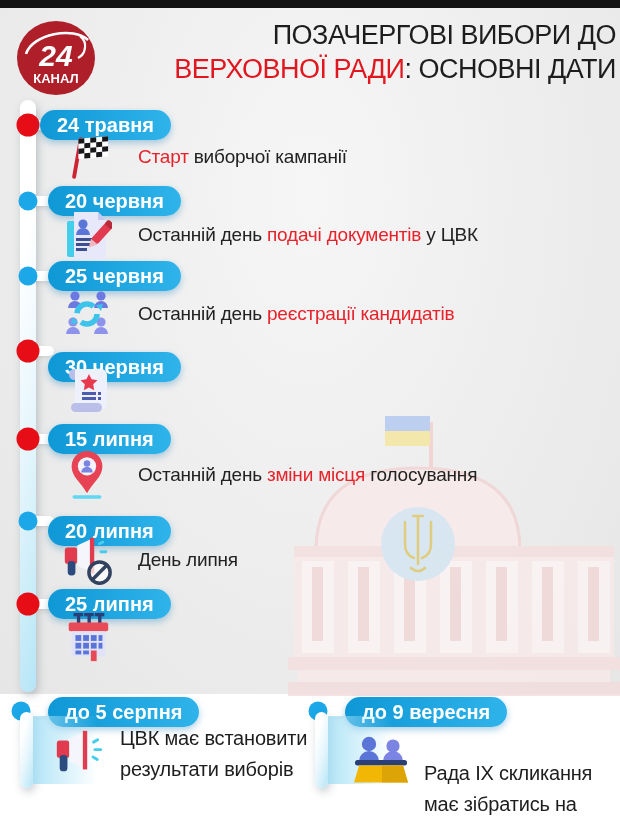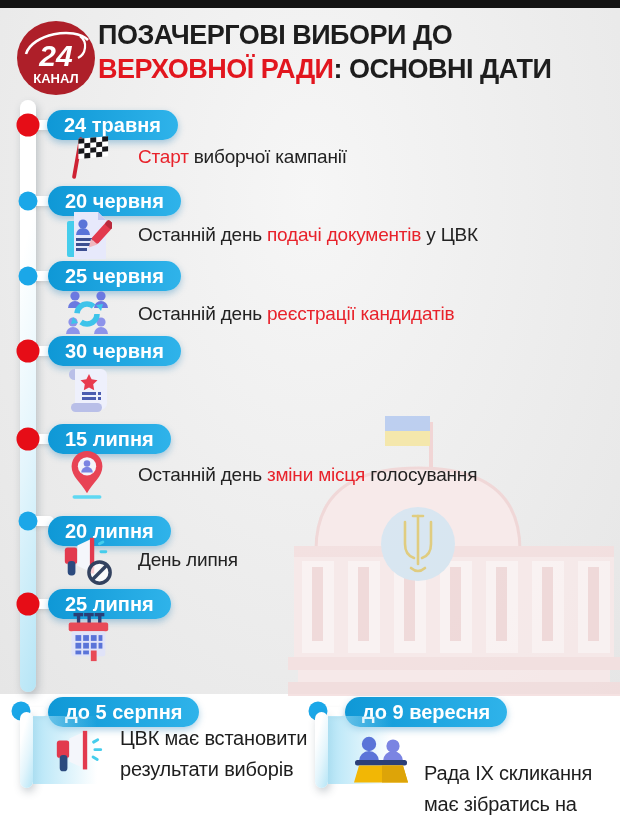--- a/index.html
+++ b/index.html
@@ -4,22 +4,22 @@
 <style>
   html,body{margin:0;padding:0;}
   body{width:620px;height:826px;overflow:hidden;
        font-family:"Liberation Sans","DejaVu Sans",sans-serif;}
   #canvas{position:relative;width:620px;height:694px;
        background:radial-gradient(ellipse at 50% 28%, #f6f6f6 0%, #ededed 55%, #e6e6e6 100%);}
   #topbar{position:absolute;left:0;top:0;width:620px;height:8px;background:#131313;}
 
   
   #logo{position:absolute;left:16px;top:20px;width:80px;height:76px;}
-  #title{position:absolute;left:98px;top:18px;width:518px;text-align:left;
-         font-weight:bold;color:#1d1d1d;font-size:27px;line-height:34px;letter-spacing:-.5px;}
+  #title{position:absolute;left:98px;top:18px;width:518px;text-align:right;
+         font-weight:normal;color:#1d1d1d;font-size:27px;line-height:34px;letter-spacing:-.5px;}
   .t-red{color:#e2161e;}
 
   
   .vbar{position:absolute;border-radius:9px;
         background:linear-gradient(105deg,#ffffff 25%,#e3f5fc 60%,#b5e5f6 100%);
         box-shadow:2px 4px 9px rgba(60,80,95,.28);}
   #mainbar{left:20px;top:100px;width:16px;height:592px;}
   .wedge{position:absolute;background:linear-gradient(to right,rgba(160,222,245,.8),rgba(160,222,245,0));}
 
   .dot{position:absolute;border-radius:50%;transform:translate(-50%,-50%);}
@@ -113,33 +113,33 @@
 
   <div id="title">
     <span>ПОЗАЧЕРГОВІ ВИБОРИ ДО</span><br>
     <span class="t-red">ВЕРХОВНОЇ РАДИ</span><span>: ОСНОВНІ ДАТИ</span>
   </div>
 
   <div id="mainbar" class="vbar"></div>
 
   <div class="connector" style="left:28px;top:120px;width:26px"></div>
   <div class="dot dot-red" style="left:28px;top:125px"></div>
-  <div class="badge" style="left:47px;top:110px">24 травня</div>
+  <div class="badge" style="left:40px;top:110px">24 травня</div>
 
   <div class="connector" style="left:28px;top:196px;width:26px"></div>
   <div class="dot dot-blue" style="left:28px;top:201px"></div>
   <div class="badge" style="left:48px;top:186px">20 червня</div>
 
   <div class="connector" style="left:28px;top:271px;width:26px"></div>
   <div class="dot dot-blue" style="left:28px;top:276px"></div>
   <div class="badge" style="left:48px;top:261px">25 червня</div>
 
   <div class="connector" style="left:28px;top:346px;width:26px"></div>
   <div class="dot dot-red" style="left:28px;top:351px"></div>
-  <div class="badge" style="left:48px;top:336px">30 червня</div>
+  <div class="badge" style="left:48px;top:352px">30 червня</div>
 
   <div class="connector" style="left:28px;top:434px;width:26px"></div>
   <div class="dot dot-red" style="left:28px;top:439px"></div>
   <div class="badge" style="left:48px;top:424px">15 липня</div>
 
   <div class="connector" style="left:28px;top:516px;width:26px"></div>
   <div class="dot dot-blue" style="left:28px;top:521px"></div>
   <div class="badge" style="left:48px;top:516px">20 липня</div>
 
   <div class="connector" style="left:28px;top:599px;width:26px"></div>

